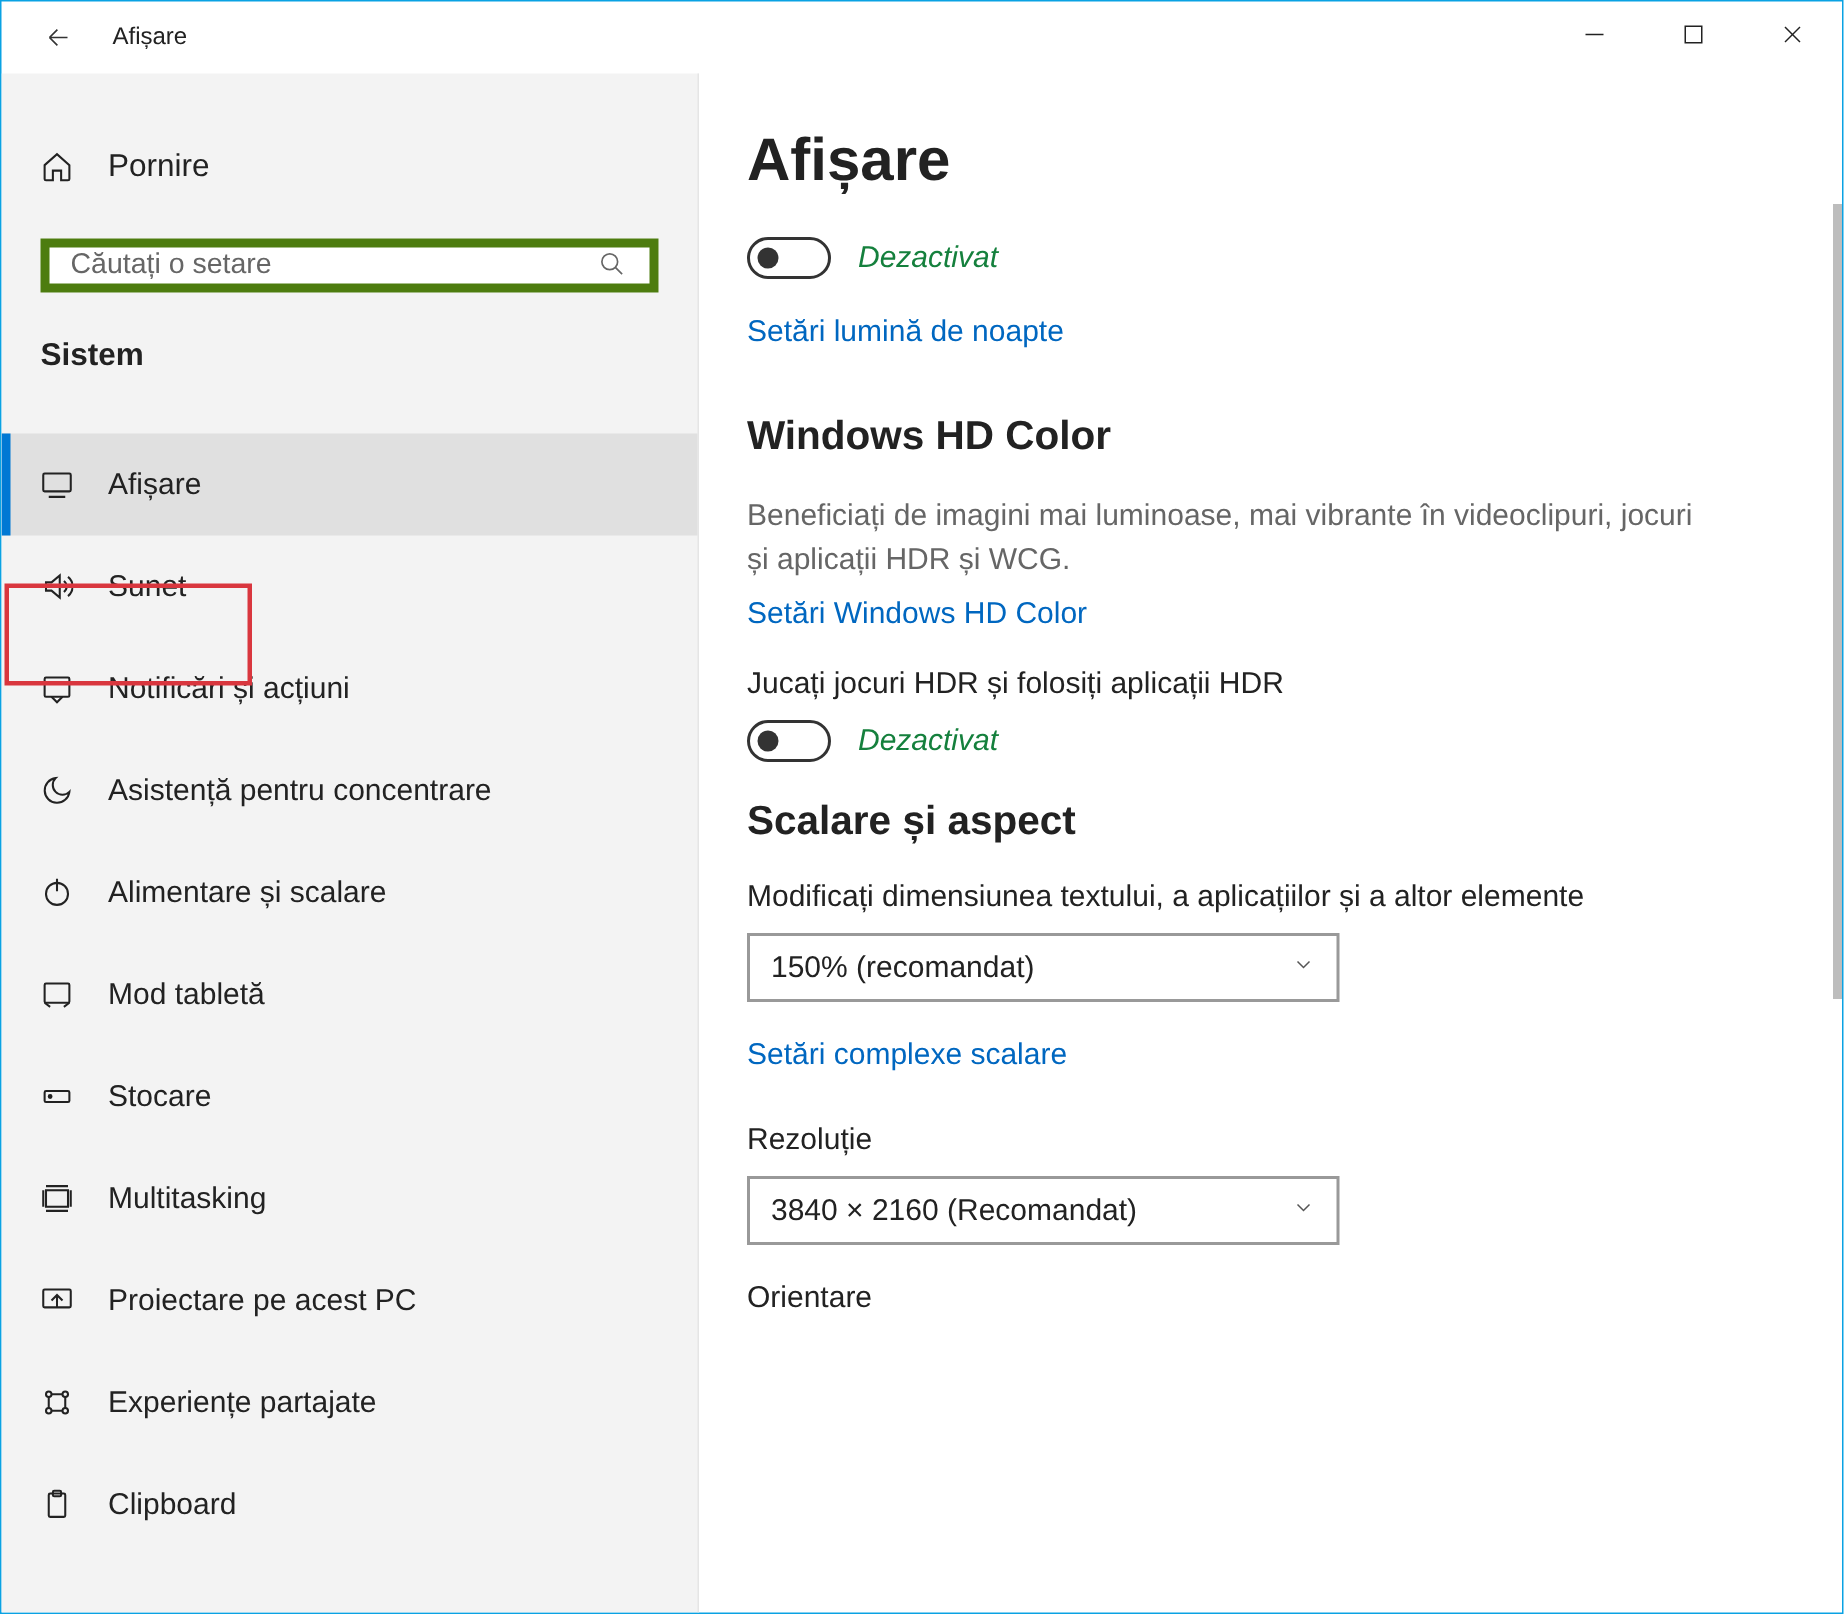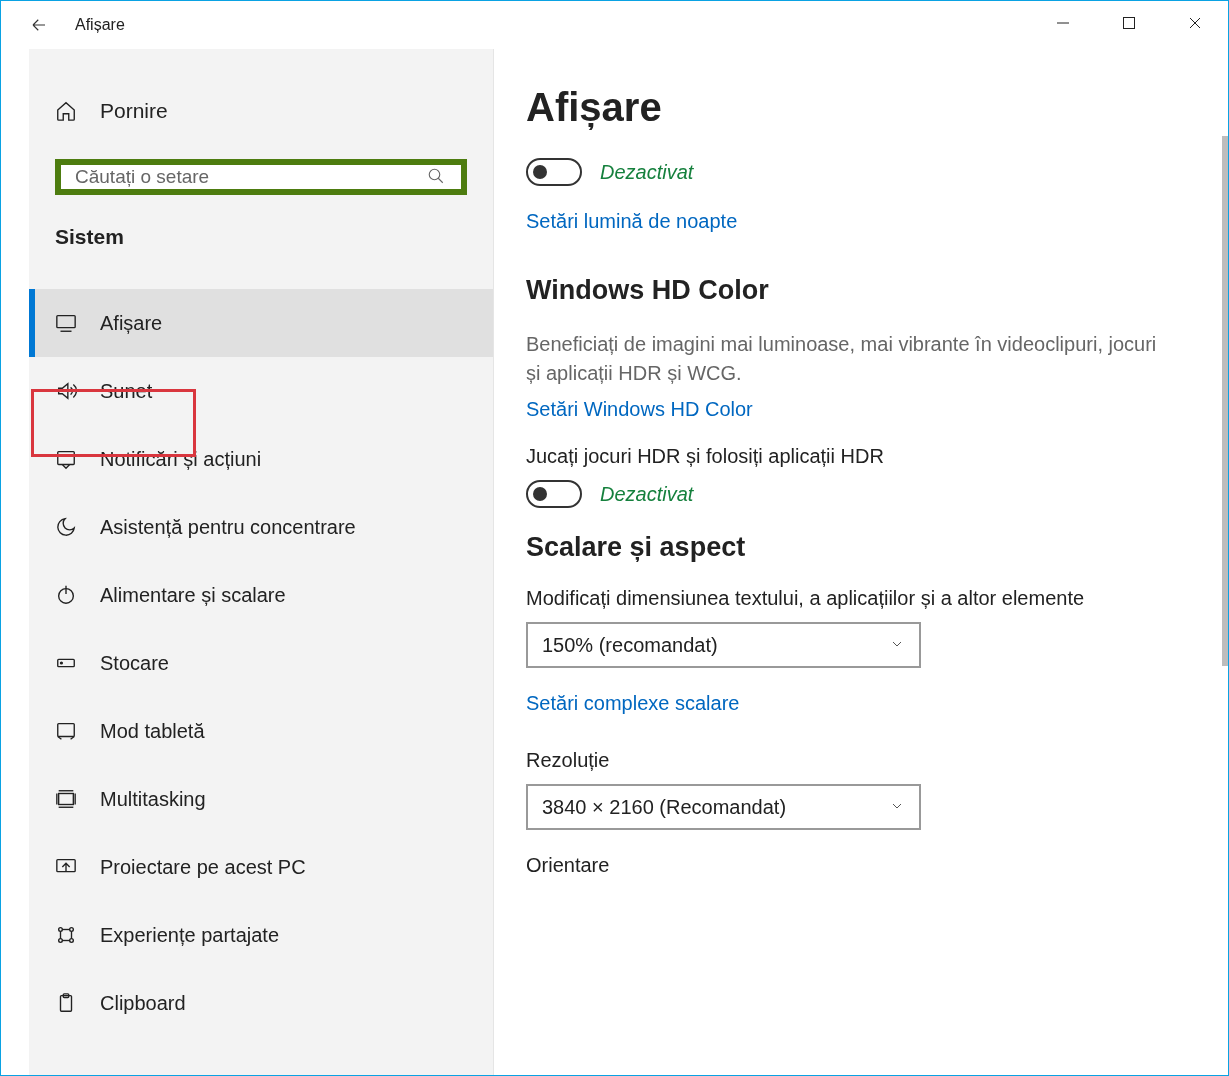--- a/index.html
+++ b/index.html
@@ -34,21 +34,20 @@
     display: flex;
   }
   .win-btn {
     width: 66px; height: 44px;
     display: flex; align-items: center; justify-content: center;
     color: #222;
   }
   .layout {
     display: flex;
     height: calc(100% - 48px);
-    padding-left: 28px;
   }
   .sidebar {
     width: 465px;
     background: #f3f3f3;
     padding-top: 36px;
     border-right: 1px solid #e5e5e5;
     position: relative;
   }
   .home-row {
     display: flex; align-items: center;
@@ -293,34 +292,34 @@
           <svg width="22" height="22" viewBox="0 0 24 24" fill="none" stroke="currentColor" stroke-width="1.5">
               <circle cx="12" cy="13" r="8"></circle>
               <line x1="12" y1="2" x2="12" y2="11"></line>
             </svg>
         </span>
         <span>Alimentare și scalare</span>
       </div>
       <div class="nav-item">
         <span class="icon">
           <svg width="22" height="22" viewBox="0 0 24 24" fill="none" stroke="currentColor" stroke-width="1.5">
+              <rect x="3" y="4" width="18" height="14" rx="1"></rect>
+              <path d="M3 18 l4 3 M21 18 l-4 3"></path>
+            </svg>
+        </span>
+        <span>Mod tabletă</span>
+      </div>
+      <div class="nav-item">
+        <span class="icon">
+          <svg width="22" height="22" viewBox="0 0 24 24" fill="none" stroke="currentColor" stroke-width="1.5">
               <rect x="3" y="8" width="18" height="8" rx="1"></rect>
               <circle cx="7" cy="12" r="1" fill="currentColor"></circle>
             </svg>
         </span>
         <span>Stocare</span>
-      </div>
-      <div class="nav-item">
-        <span class="icon">
-          <svg width="22" height="22" viewBox="0 0 24 24" fill="none" stroke="currentColor" stroke-width="1.5">
-              <rect x="3" y="4" width="18" height="14" rx="1"></rect>
-              <path d="M3 18 l4 3 M21 18 l-4 3"></path>
-            </svg>
-        </span>
-        <span>Mod tabletă</span>
       </div>
       <div class="nav-item">
         <span class="icon">
           <svg width="22" height="22" viewBox="0 0 24 24" fill="none" stroke="currentColor" stroke-width="1.5">
               <rect x="4" y="6" width="16" height="12"></rect>
               <line x1="2" y1="6" x2="2" y2="18"></line>
               <line x1="22" y1="6" x2="22" y2="18"></line>
               <line x1="4" y1="3" x2="20" y2="3"></line>
               <line x1="4" y1="21" x2="20" y2="21"></line>
             </svg>

